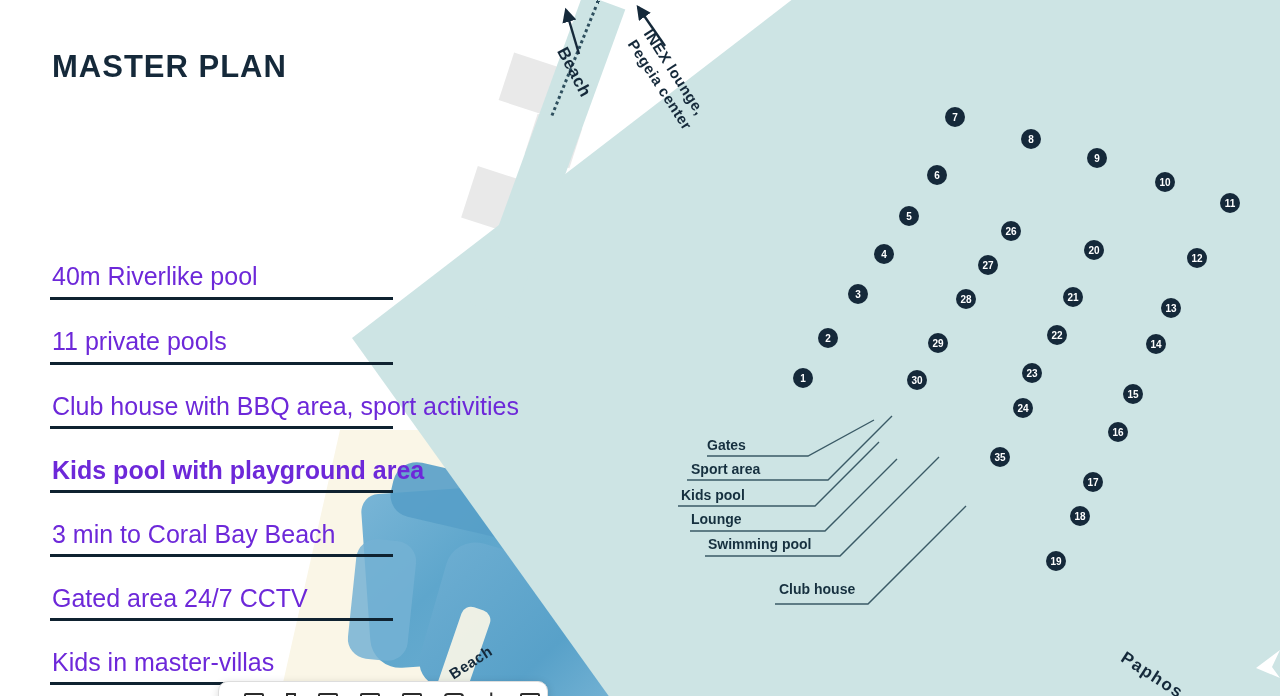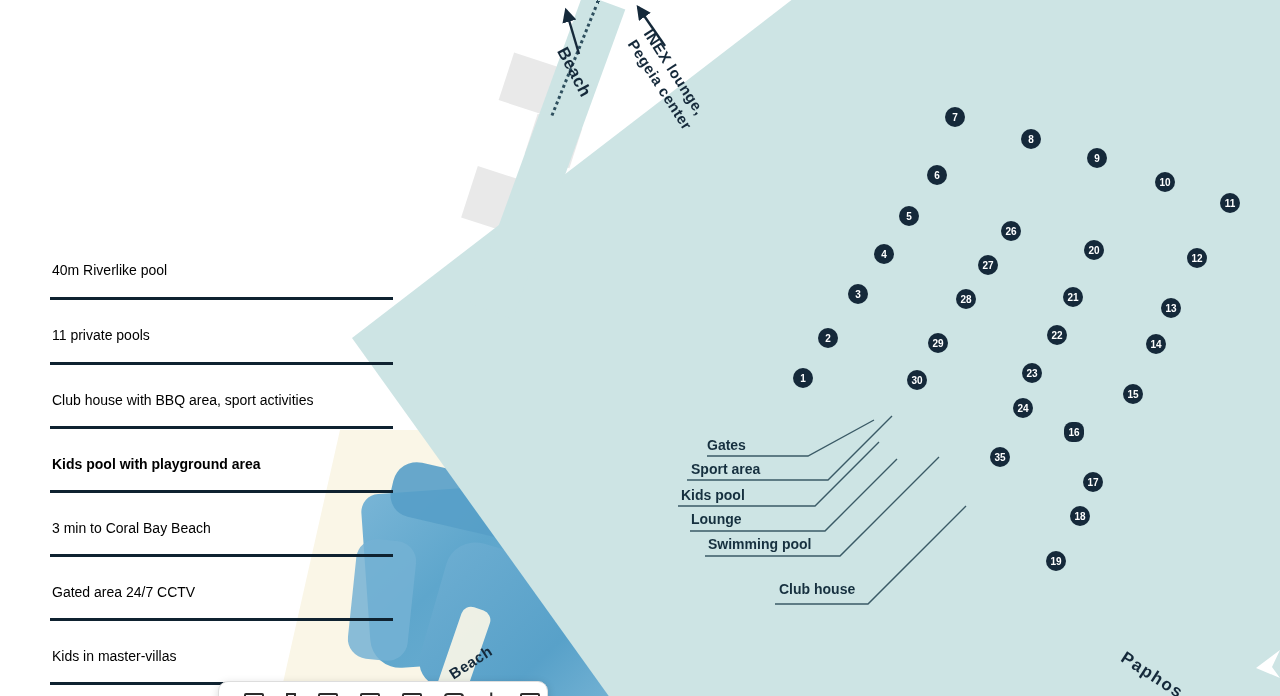--- a/index.html
+++ b/index.html
@@ -49,21 +49,21 @@
   .marker{position:absolute;z-index:5;width:20px;height:20px;border-radius:50%;
     background:var(--c-navy,#15293a);color:#fff;font-size:10px;font-weight:700;
     display:flex;align-items:center;justify-content:center;cursor:pointer;}
   
   .callout{position:absolute;z-index:5;font-size:14px;font-weight:600;
     color:#16303f;white-space:nowrap;}
   
   .title{position:absolute;z-index:6;left:52px;top:28px;font-size:31px;font-weight:600;
     letter-spacing:1px;color:var(--c-navy,#15293a);}
   .features{position:absolute;z-index:6;left:0;top:0;}
-  .feature-item{position:absolute;left:52px;font-size:14px;color:#000000;
+  .feature-item{position:absolute;left:52px;font-size:25px;color:#6d28d9;
     font-weight:500;white-space:nowrap;}
   .feature-rule{position:absolute;left:50px;width:343px;height:3px;background:#0f2230;}
   
   .toolbar{position:absolute;z-index:10;left:218px;top:681px;width:330px;height:44px;
     background:#fff;border:1px solid #ddd;border-radius:10px;
     box-shadow:0 2px 8px rgba(0,0,0,.15);display:flex;align-items:flex-start;
     gap:0;padding:8px 14px;box-sizing:border-box;}
   .tb-icon{width:20px;height:16px;margin:3px 11px 0 11px;border:2px solid #2c2c2c;
     border-radius:2px;box-sizing:border-box;cursor:pointer;flex:none;}
   .tb-icon.narrow{width:10px;border-radius:1px;border-bottom:none;}
@@ -126,21 +126,21 @@
       <div class="marker" style="left: 927px; top: 165px;">6</div>
       <div class="marker" style="left: 945px; top: 107px;">7</div>
       <div class="marker" style="left: 1021px; top: 129px;">8</div>
       <div class="marker" style="left: 1087px; top: 148px;">9</div>
       <div class="marker" style="left: 1155px; top: 172px;">10</div>
       <div class="marker" style="left: 1220px; top: 193px;">11</div>
       <div class="marker" style="left: 1187px; top: 248px;">12</div>
       <div class="marker" style="left: 1161px; top: 298px;">13</div>
       <div class="marker" style="left: 1146px; top: 334px;">14</div>
       <div class="marker" style="left: 1123px; top: 384px;">15</div>
-      <div class="marker" style="left: 1064px; top: 422px; border-radius: 8px;">16</div>
+      <div class="marker" style="left: 1108px; top: 422px;">16</div>
       <div class="marker" style="left: 1083px; top: 472px;">17</div>
       <div class="marker" style="left: 1070px; top: 506px;">18</div>
       <div class="marker" style="left: 1046px; top: 551px;">19</div>
       <div class="marker" style="left: 1084px; top: 240px;">20</div>
       <div class="marker" style="left: 1063px; top: 287px;">21</div>
       <div class="marker" style="left: 1047px; top: 325px;">22</div>
       <div class="marker" style="left: 980px; top: 363px; margin-left: 42px;">23</div>
       <div class="marker" style="left: 1013px; top: 398px;">24</div>
       <div class="marker" style="left: 990px; top: 447px;">35</div>
       <div class="marker" style="left: 1001px; top: 221px;">26</div>
@@ -151,20 +151,21 @@
     </div>
   <div id="callouts">
       <div class="callout" style="left: 707px; top: 437px;">Gates</div>
       <div class="callout" style="left: 691px; top: 461px;">Sport area</div>
       <div class="callout" style="left: 681px; top: 487px;">Kids pool</div>
       <div class="callout" style="left: 691px; top: 511px;">Lounge</div>
       <div class="callout" style="left: 708px; top: 536px;">Swimming pool</div>
       <div class="callout" style="left: 779px; top: 581px;">Club house</div>
     </div>
 
+  <h1 class="title">MASTER PLAN</h1>
   <div class="features" id="features">
       <div class="feature-item" style="top: 262px;">40m Riverlike pool</div>
       <div class="feature-rule" style="top: 297px;"></div>
       <div class="feature-item" style="top: 327px;">11 private pools</div>
       <div class="feature-rule" style="top: 362px;"></div>
       <div class="feature-item" style="top: 392px;">Club house with BBQ area, sport activities</div>
       <div class="feature-rule" style="top: 426px;"></div>
       <div class="feature-item" style="top: 456px; font-weight: bold;">Kids pool with playground area</div>
       <div class="feature-rule" style="top: 490px;"></div>
       <div class="feature-item" style="top: 520px;">3 min to Coral Bay Beach</div>

